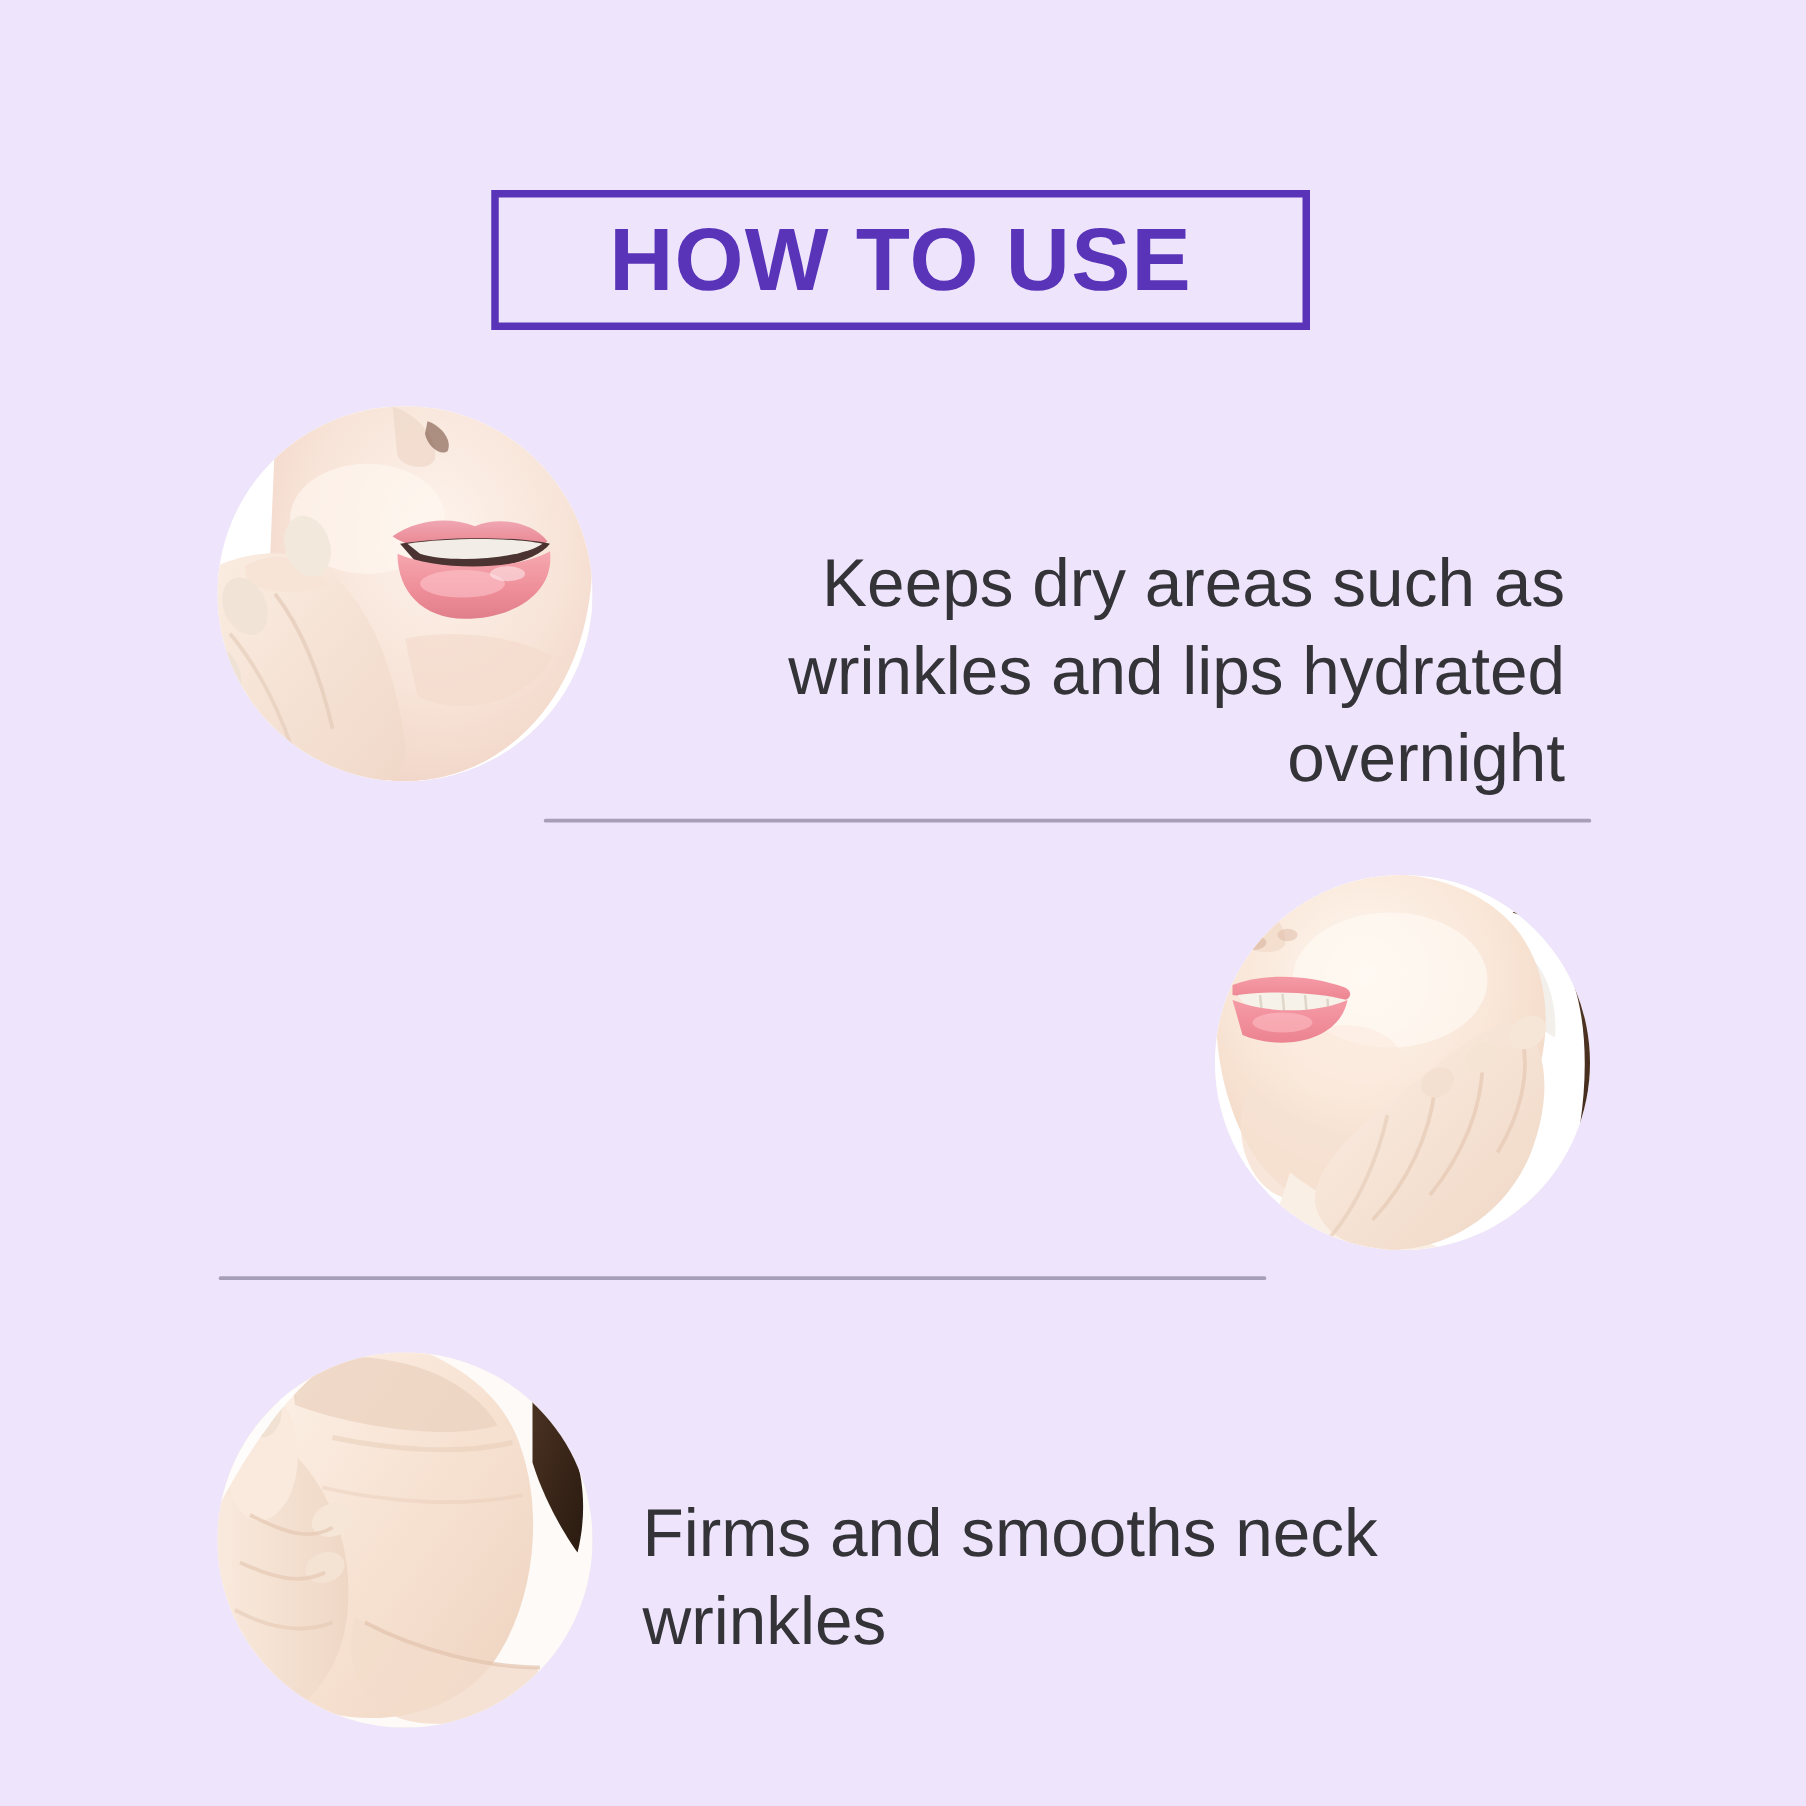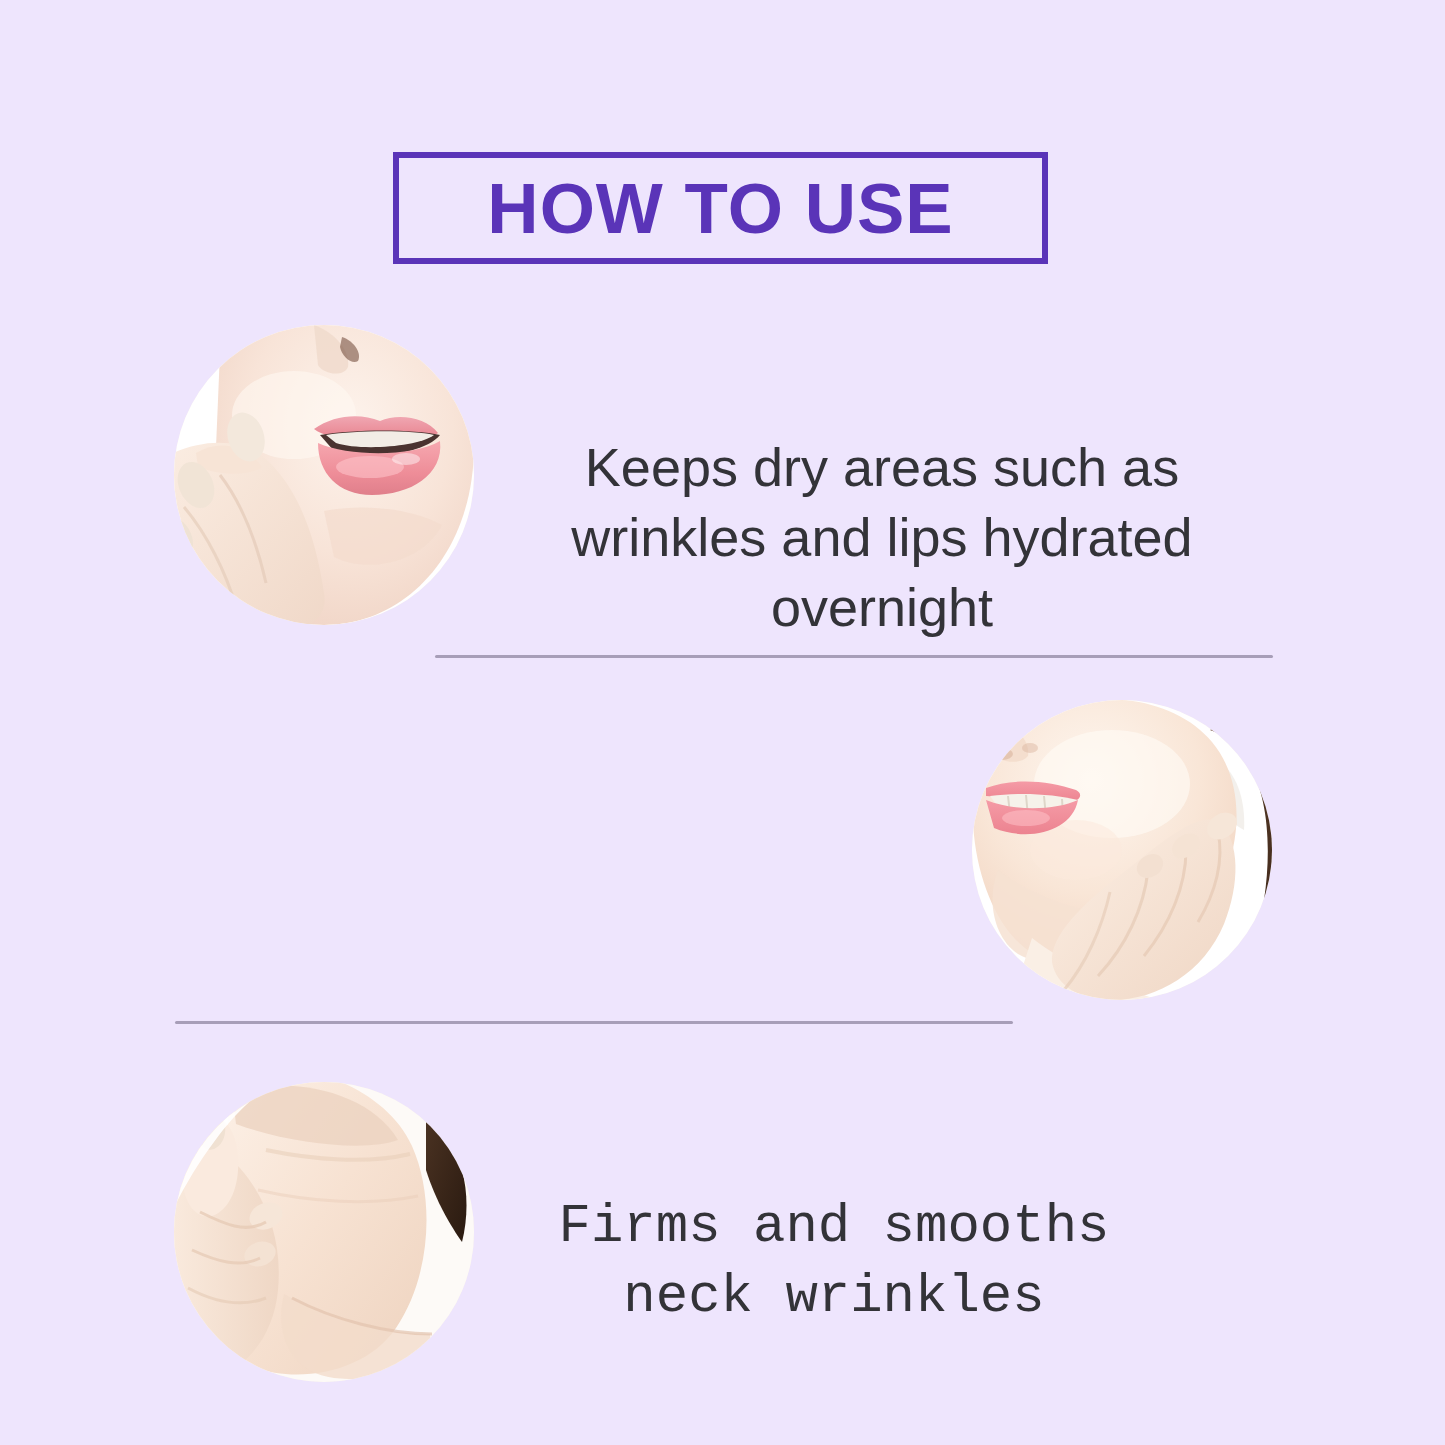--- a/index.html
+++ b/index.html
@@ -65,34 +65,33 @@
     color: #333338;
     font-size: 54px;
     line-height: 1.30;
     font-family: "Liberation Sans", sans-serif;
     font-weight: normal;
   }
   #text-overnight {
     left: 512px;
     top: 378px;
     width: 740px;
-    text-align: center;
+    text-align: right;
   }
   #text-makeup {
     left: 250px;
     top: 738px;
     width: 690px;
     text-align: right;
   }
   #text-neck {
     left: 514px;
     top: 1138px;
     width: 640px;
-    text-align: center;
-    font-family: Liberation Mono, monospace;
+    text-align: left;
   }
 
   
   .divider {
     position: absolute;
     height: 3px;
     background: #A79EB8;
     border-radius: 2px;
   }
   #divider-1 { left: 435px; top: 655px;  width: 838px; }

